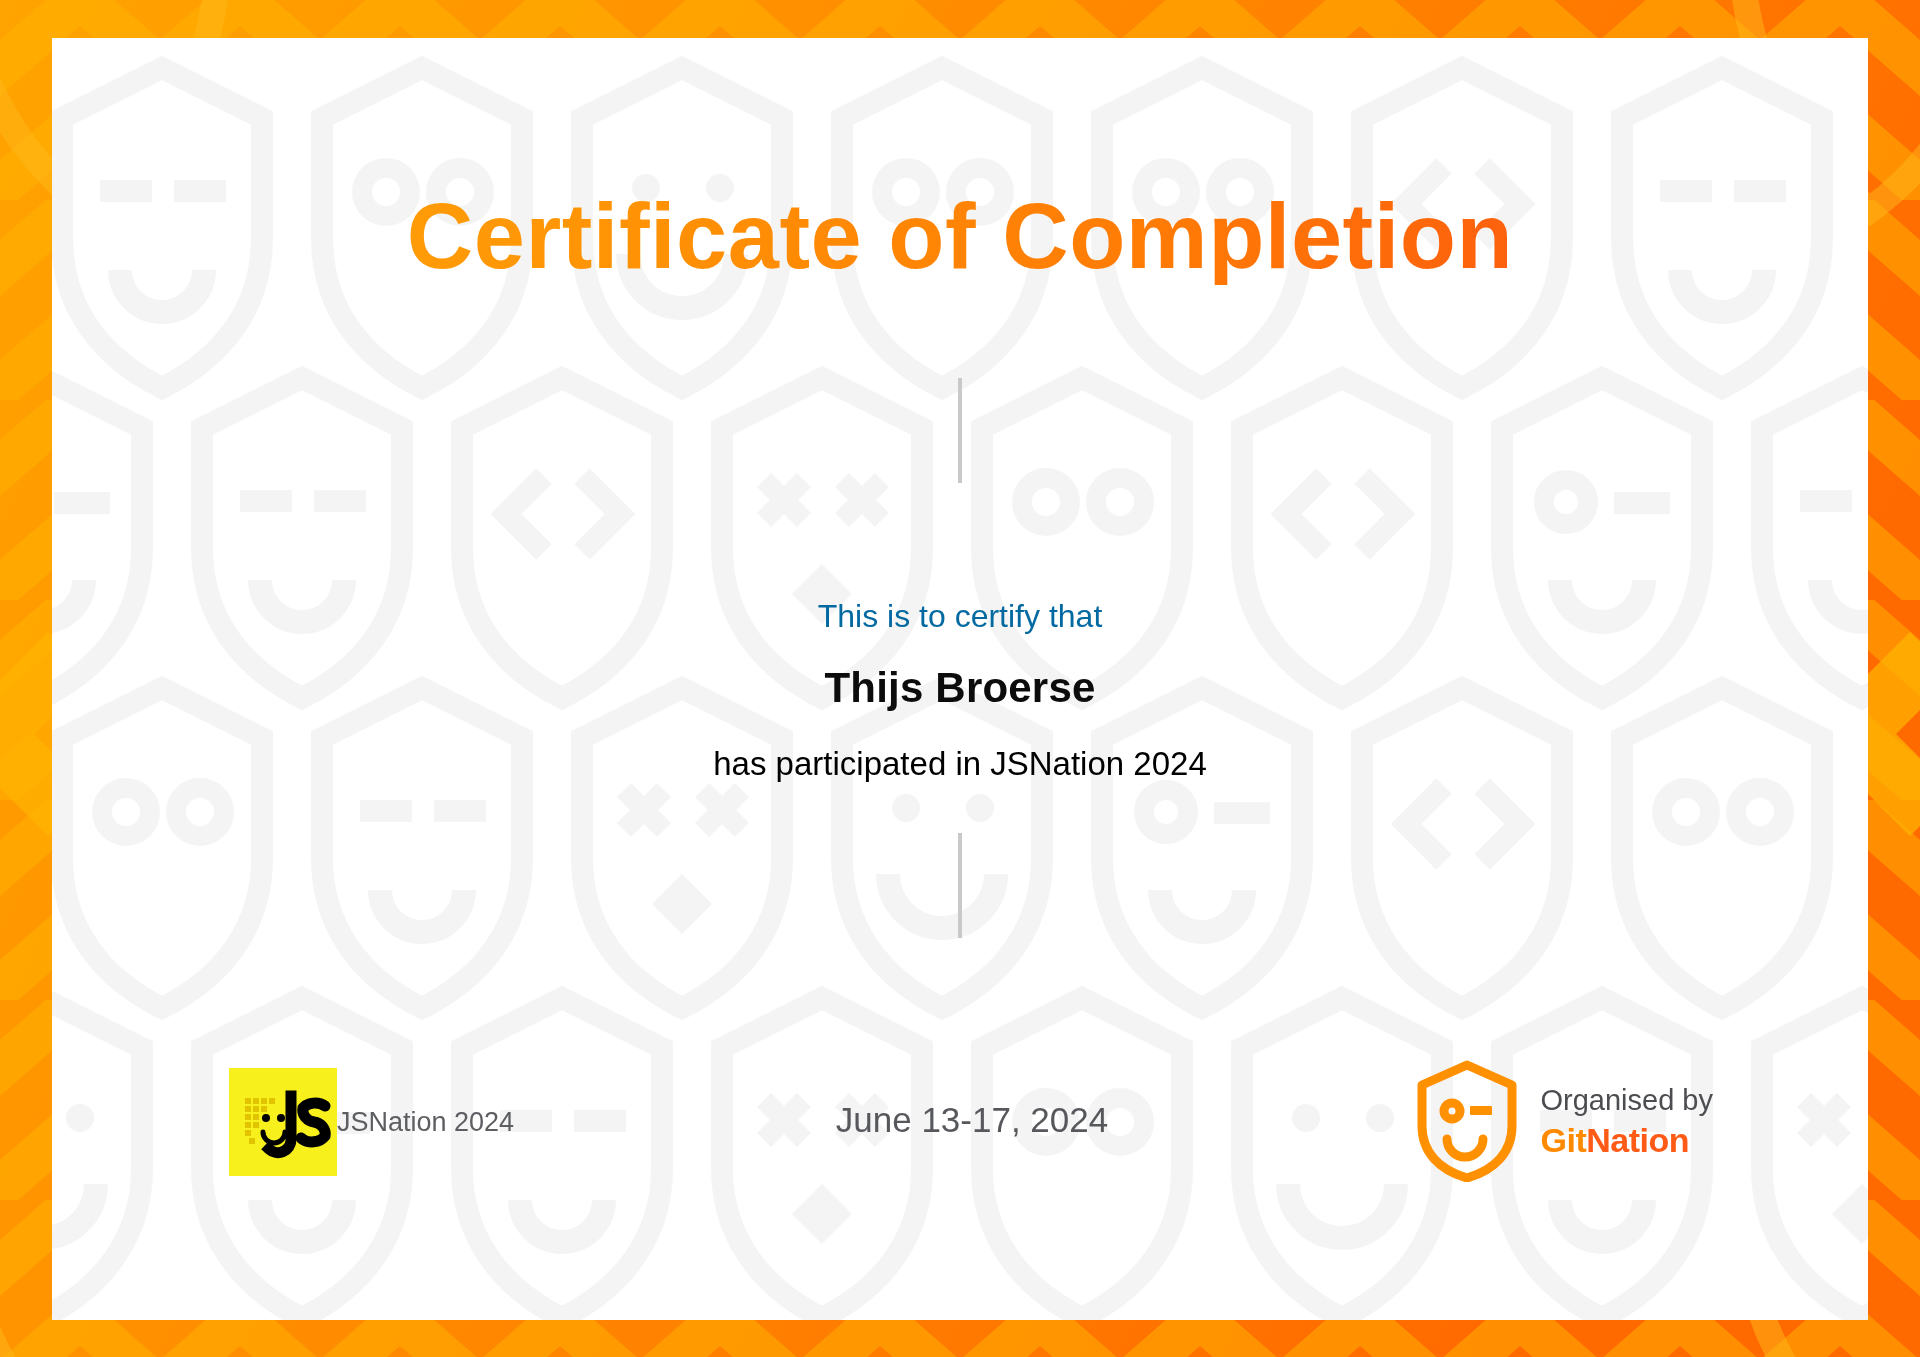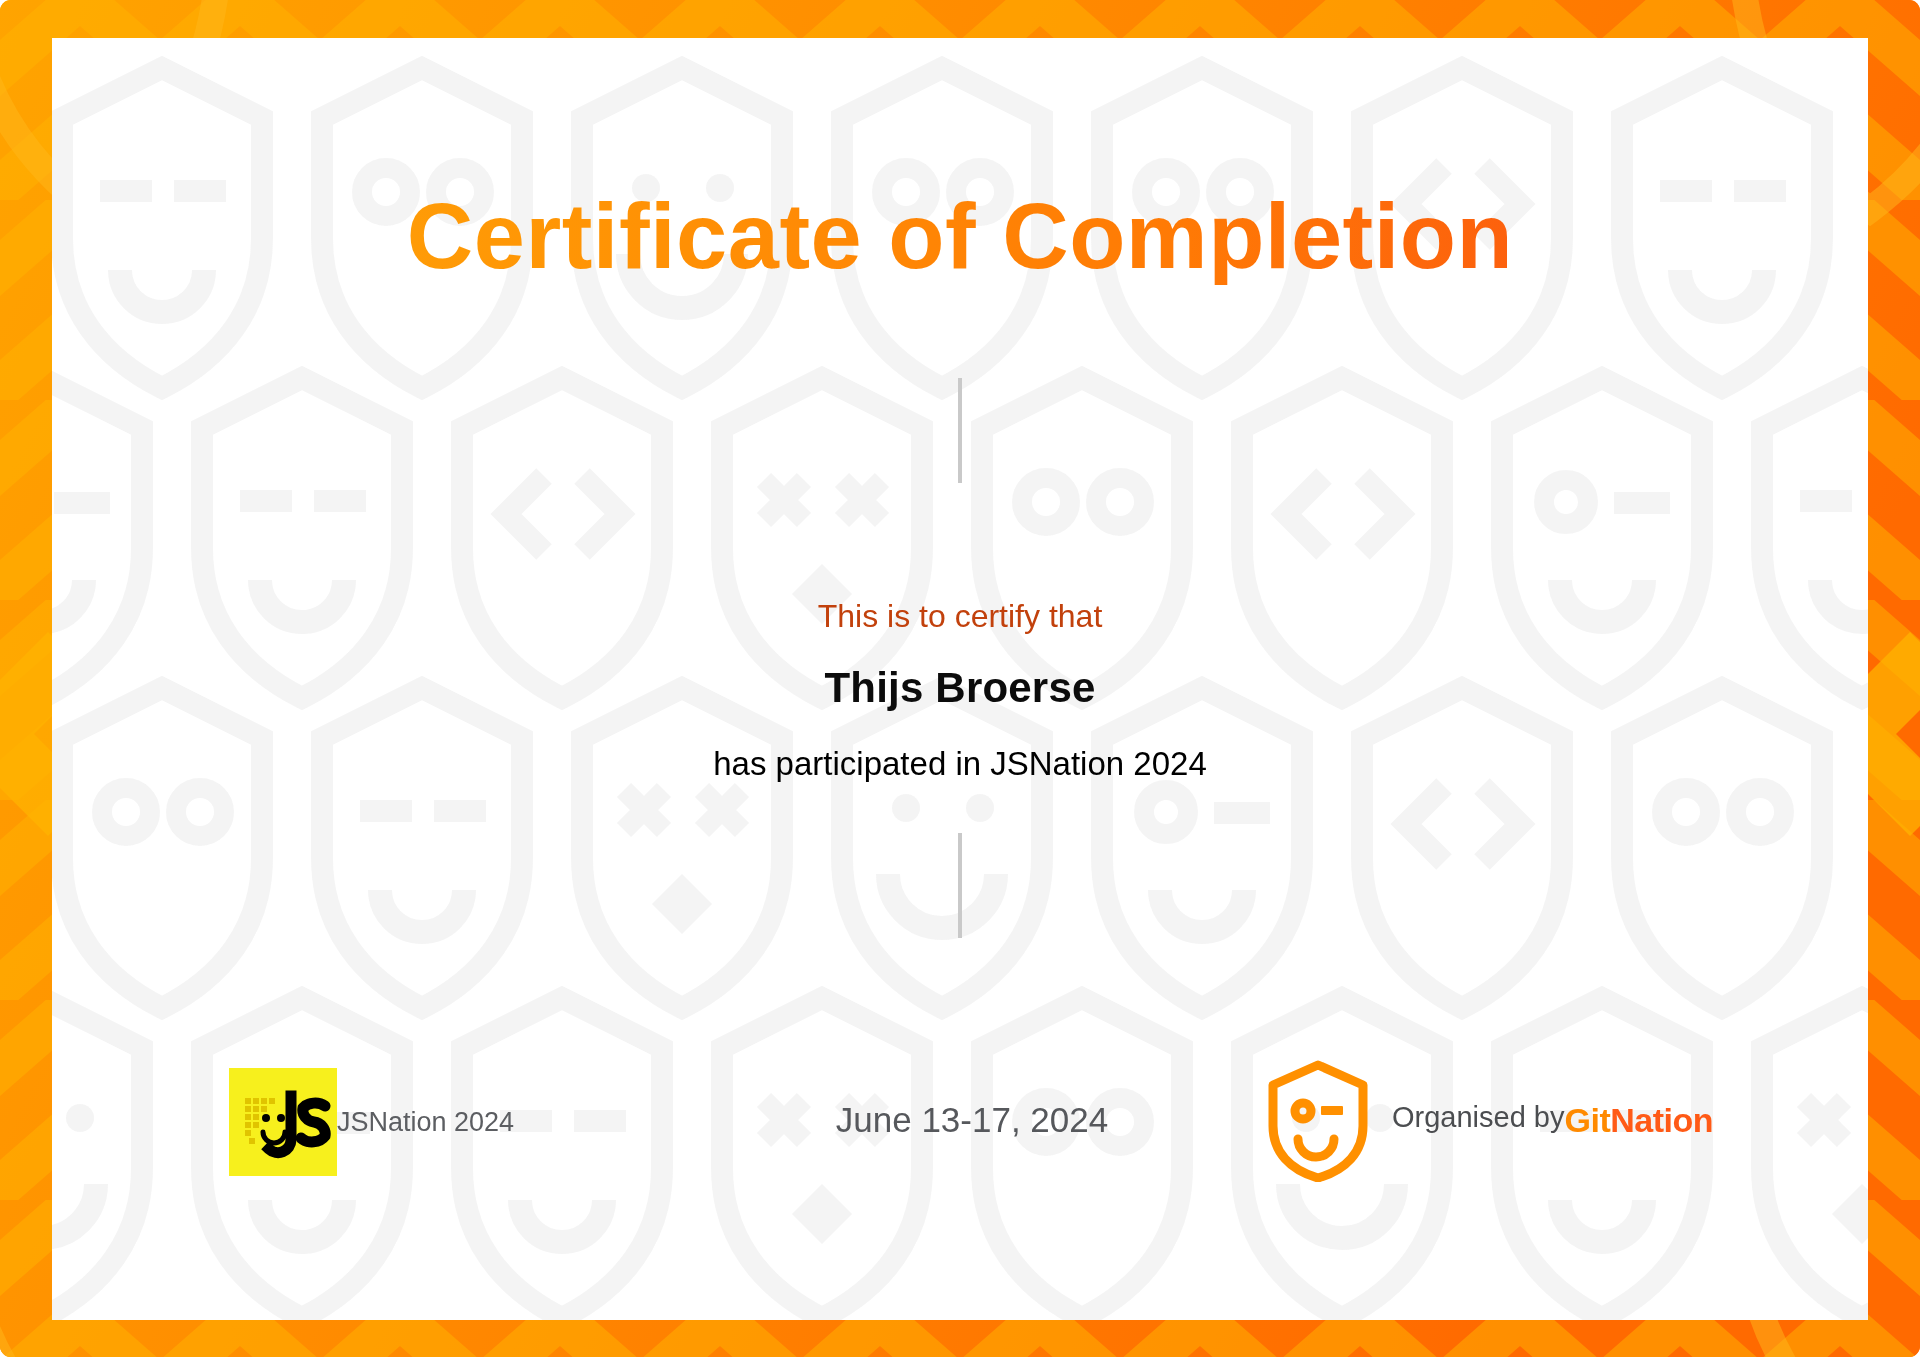--- a/index.html
+++ b/index.html
@@ -12,21 +12,20 @@
     font-family: "Liberation Sans", sans-serif;
   }
 
   
   .cert-frame {
     position: relative;
     width: 1920px;
     height: 1357px;
     background: linear-gradient(100deg, #FFA500 0%, #FF9000 38%, #FF7A06 68%, #FF6A00 100%);
     overflow: hidden;
-    border-radius: 11px;
   }
 
   
   .frame-pattern {
     position: absolute;
     inset: 0;
     opacity: 1;
     pointer-events: none;
   }
 
@@ -84,21 +83,21 @@
   .divider-top    { top: 340px; height: 105px; }
   .divider-bottom { top: 795px; height: 105px; }
 
   
   .certify-line {
     position: absolute;
     left: 0; right: 0;
     top: 560px;
     text-align: center;
     font-size: 32px;
-    color: #c2410c;
+    color: #0369a1;
     font-weight: 400;
   }
 
   .recipient-name {
     position: absolute;
     left: 0; right: 0;
     top: 626px;
     text-align: center;
     font-size: 42px;
     font-weight: 700;
@@ -163,21 +162,21 @@
   .organiser {
     position: absolute;
     right: 155px;
     top: 12px;
     display: flex;
     align-items: center;
     gap: 22px;
   }
   .gitnation-shield { width: 104px; height: 122px; flex: 0 0 auto; }
   .gitnation-shield svg { display: block; width: 104px; height: 122px; }
-  .organiser-text { display: flex; flex-direction: row; line-height: 1; }
+  .organiser-text { display: flex; flex-direction: column; line-height: 1; }
   .organised-by {
     font-size: 29px;
     color: #4b4d50;
     margin-bottom: 8px;
   }
   .gitnation-word {
     font-size: 34px;
     font-weight: 700;
     letter-spacing: -0.5px;
     white-space: nowrap;

